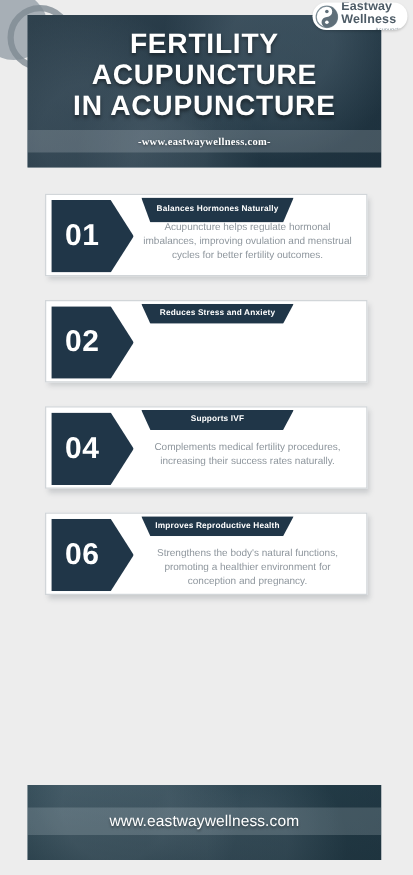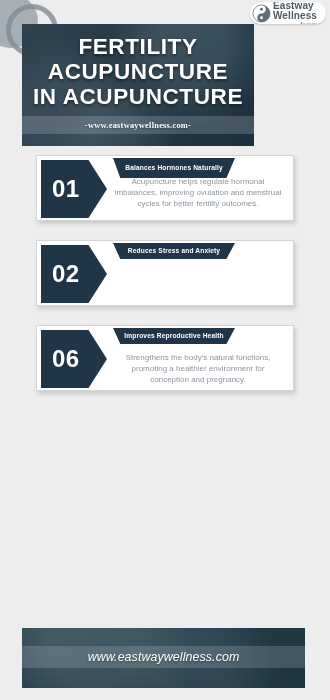--- a/index.html
+++ b/index.html
@@ -37,22 +37,22 @@
     width: 52px; height: 52px;
     border-radius: 50%;
     border: 5px solid #7f8b94;
     opacity: .8;
     box-sizing: border-box;
   }
 
   
   .header {
     position: absolute;
-    left: 22px; top: 24px;
-    width: 232px; height: 122px;
+    left: 22px; top: 12px;
+    width: 283px; height: 122px;
     z-index: 3;
     overflow: hidden;
     background:
       radial-gradient(circle at 72% 18%, rgba(140,160,175,.40) 0 18%, rgba(0,0,0,0) 42%),
       radial-gradient(circle at 18% 78%, rgba(160,180,195,.30) 0 16%, rgba(0,0,0,0) 40%),
       radial-gradient(circle at 40% 95%, rgba(190,205,215,.22) 0 14%, rgba(0,0,0,0) 36%),
       linear-gradient(125deg, #3c4f5b 0%, #2d4250 38%, #27404e 62%, #1e3340 100%);
   }
   .header::after {
     content: "";
@@ -202,21 +202,20 @@
   .footer {
     position: absolute;
     left: 22px; bottom: 12px;
     width: 283px; height: 60px;
     z-index: 3;
     overflow: hidden;
     background:
       radial-gradient(circle at 25% 30%, rgba(175,192,205,.35) 0 20%, rgba(0,0,0,0) 46%),
       radial-gradient(circle at 62% 80%, rgba(150,170,185,.28) 0 18%, rgba(0,0,0,0) 44%),
       linear-gradient(110deg, #35505c 0%, #2a4450 45%, #223a46 100%);
-    font-style: italic;
   }
   .footer::after {
     content: "";
     position: absolute;
     inset: 0;
     background: linear-gradient(180deg, rgba(30,52,63,.40) 0%, rgba(27,46,56,.52) 100%);
   }
   .footer-band {
     position: absolute;
     left: 0; right: 0; top: 18px;
@@ -275,20 +274,25 @@
     <div class="card-banner two-line">Balances Hormones Naturally</div>
     <div class="card-body">Acupuncture helps regulate hormonal imbalances, improving ovulation and menstrual cycles for better fertility outcomes.</div>
   </div>
 
   <div class="card">
     <div class="card-num">02</div>
     <div class="card-banner">Reduces Stress and Anxiety</div>
   </div>
 
 
+  <div class="card">
+    <div class="card-num">04</div>
+    <div class="card-banner">Supports IVF</div>
+    <div class="card-body two-line">Complements medical fertility procedures, increasing their success rates naturally.</div>
+  </div>
 
   <div class="card">
     <div class="card-num">06</div>
     <div class="card-banner">Improves Reproductive Health</div>
     <div class="card-body two-line">Strengthens the body's natural functions, promoting a healthier environment for conception and pregnancy.</div>
   </div>
 
 </div>
 
 <div class="footer">

